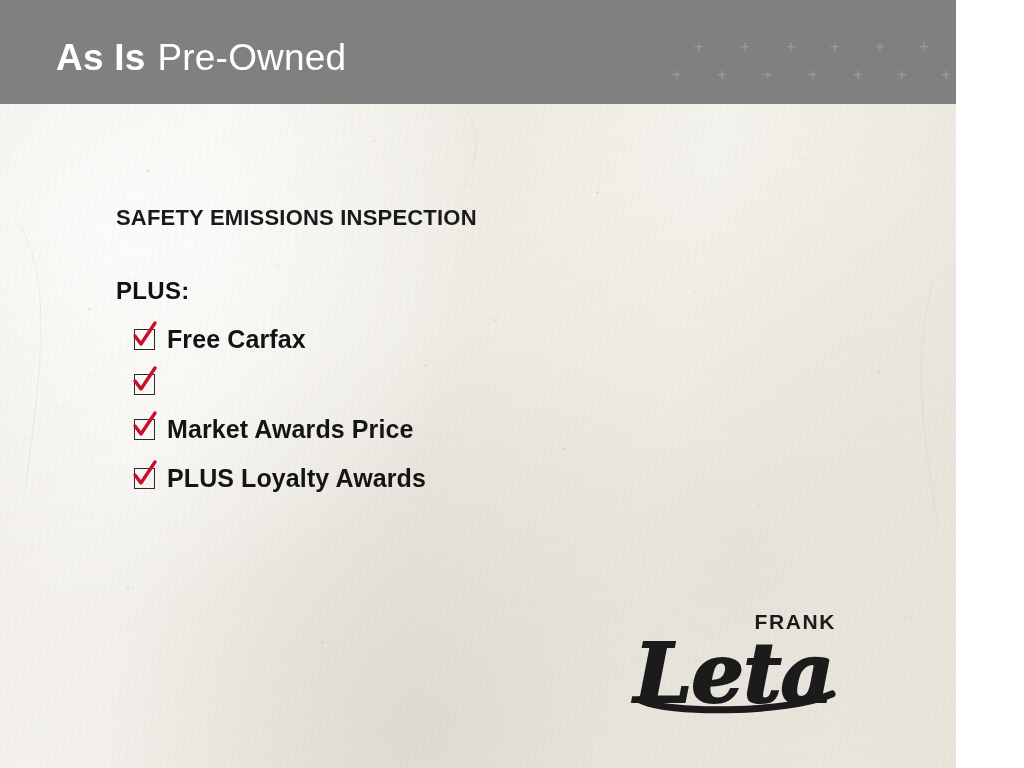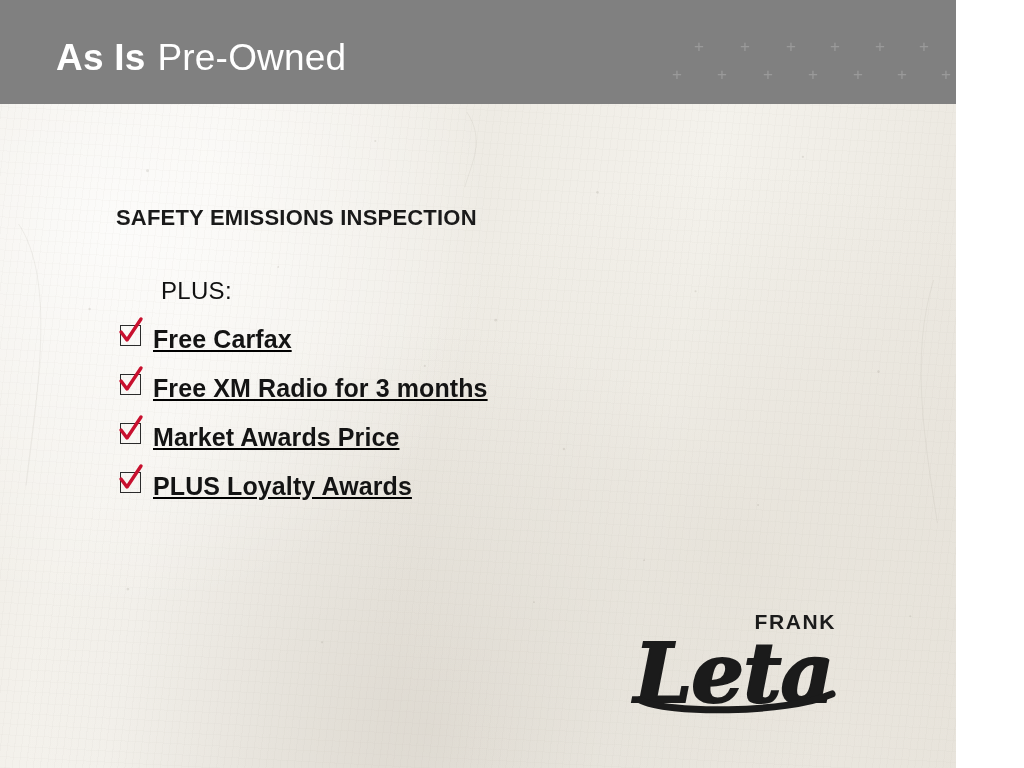--- a/index.html
+++ b/index.html
@@ -100,37 +100,35 @@
   }
   .headline {
     font-size: 22px;
     font-weight: bold;
     color: #1a1a1a;
     letter-spacing: 0.2px;
     margin-bottom: 46px;
   }
   .plus-label {
     font-size: 24px;
-    font-weight: normal;
+    font-weight: bold;
     color: #111111;
     letter-spacing: 0.3px;
     margin-bottom: 20px;
-    margin-left: 45px;
   }
   .bullet-list {
     margin: 0;
     padding: 0;
     list-style: none;
   }
   .bullet-item {
     display: flex;
-    align-items: flex-start;
+    align-items: center;
     margin-bottom: 20px;
-    margin-left: 4px;
-    text-decoration: underline;
+    margin-left: 18px;
   }
   .check-box {
     position: relative;
     width: 19px;
     height: 19px;
     border: 1.5px solid #2b2b2b;
     flex: 0 0 auto;
     margin-right: 12px;
   }
   .check-box svg {
@@ -257,21 +255,20 @@
             </svg>
         </span>
         <span class="bullet-text">Free Carfax</span>
       </li>
       <li class="bullet-item">
         <span class="check-box">
           <svg viewBox="0 0 26 30" aria-hidden="true">
               <path d="M3 15 L9 23 L23 2" fill="none" stroke="#c8102e" stroke-width="3.4" stroke-linecap="round" stroke-linejoin="round"></path>
             </svg>
         </span>
-        <span class="bullet-text">Free XM Radio for 3 months</span>
       </li>
       <li class="bullet-item">
         <span class="check-box">
           <svg viewBox="0 0 26 30" aria-hidden="true">
               <path d="M3 15 L9 23 L23 2" fill="none" stroke="#c8102e" stroke-width="3.4" stroke-linecap="round" stroke-linejoin="round"></path>
             </svg>
         </span>
         <span class="bullet-text">Market Awards Price</span>
       </li>
       <li class="bullet-item">

